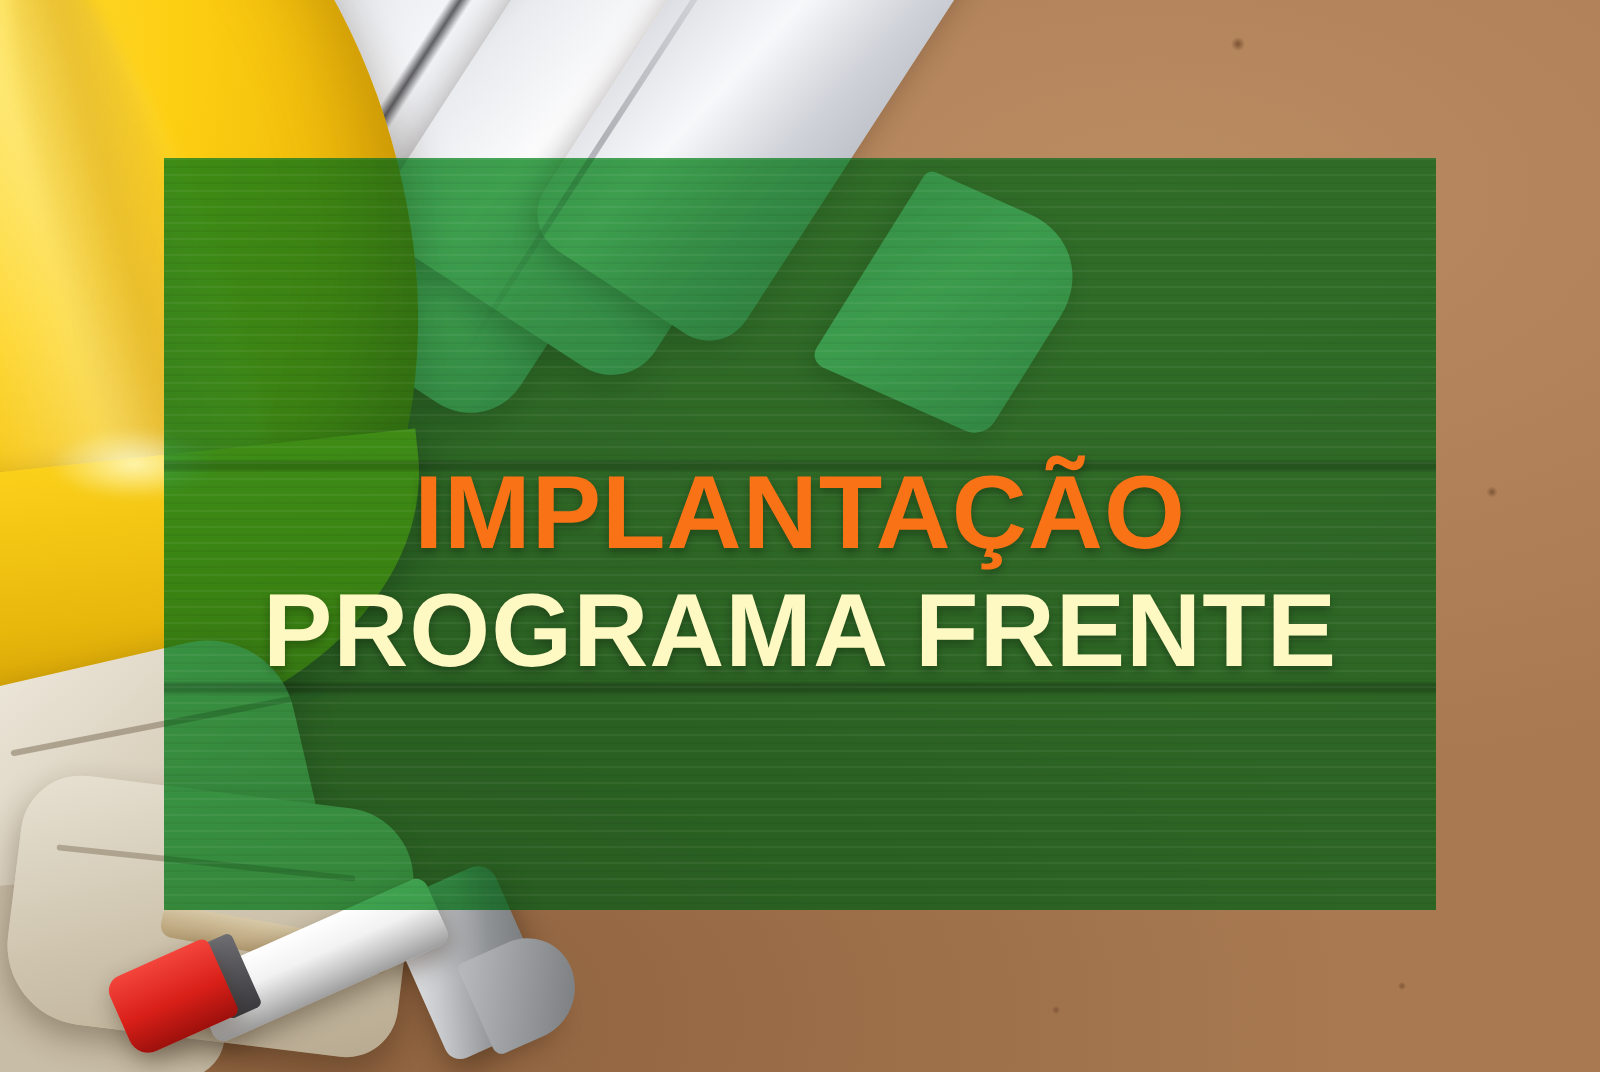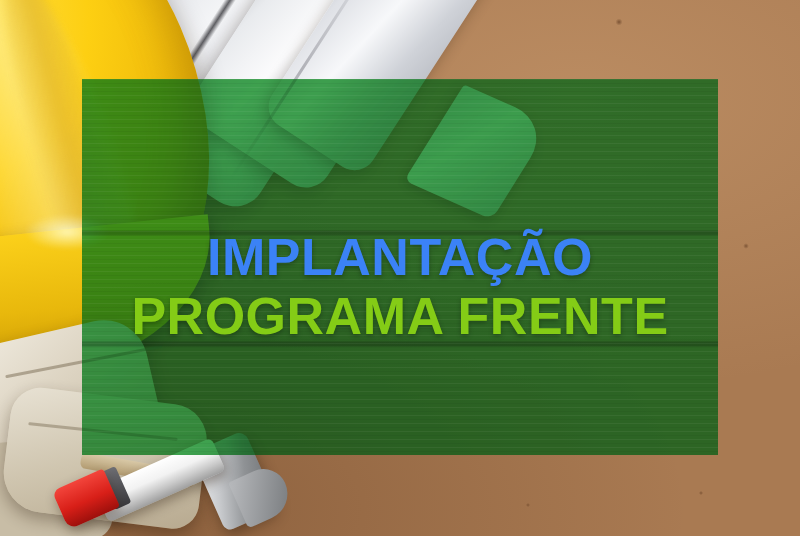--- a/index.html
+++ b/index.html
@@ -243,22 +243,22 @@
     display:flex;flex-direction:column;align-items:center;justify-content:center;
     padding-top:46px;box-sizing:border-box;
   }
   .line{
     font-weight:bold;
     letter-spacing:0.5px;
     line-height:1.0;
     white-space:nowrap;
     text-shadow:0 2px 5px rgba(0,0,0,.30);
   }
-  .line-1{font-size:52px;color:#3b82f6;margin-bottom:7px;}
-  .line-2{font-size:52px;color:#84cc16;margin-bottom:7px;}
+  .line-1{font-size:52px;color:#f97316;margin-bottom:7px;}
+  .line-2{font-size:52px;color:#fef9c3;margin-bottom:7px;}
   .line-3{font-size:52px;color:#fdfdf7;}
 </style>
 </head>
 <body>
 
 <div class="stage">
 
   <div class="wood"></div>
   <div class="wood-warm"></div>
   <div class="wood-knots"></div>

